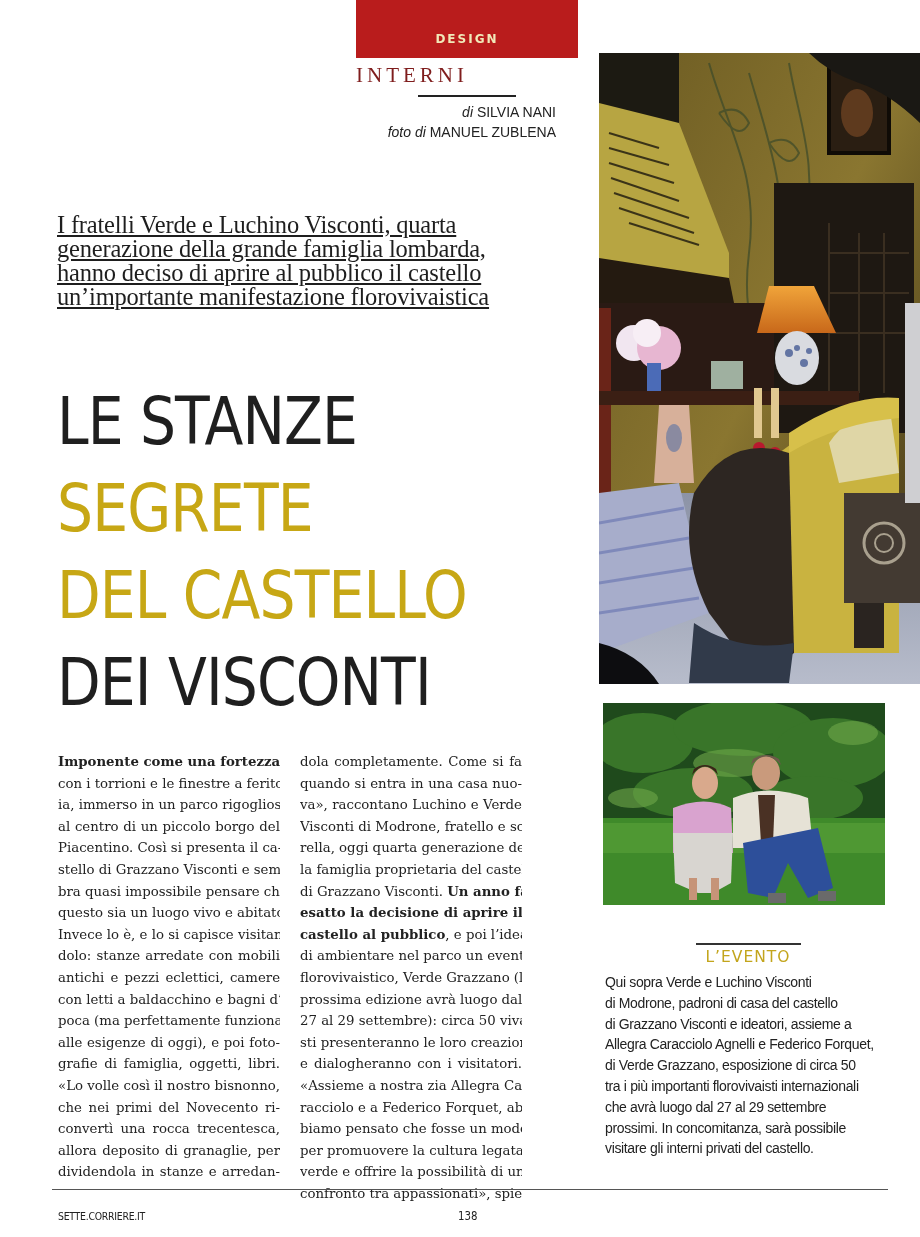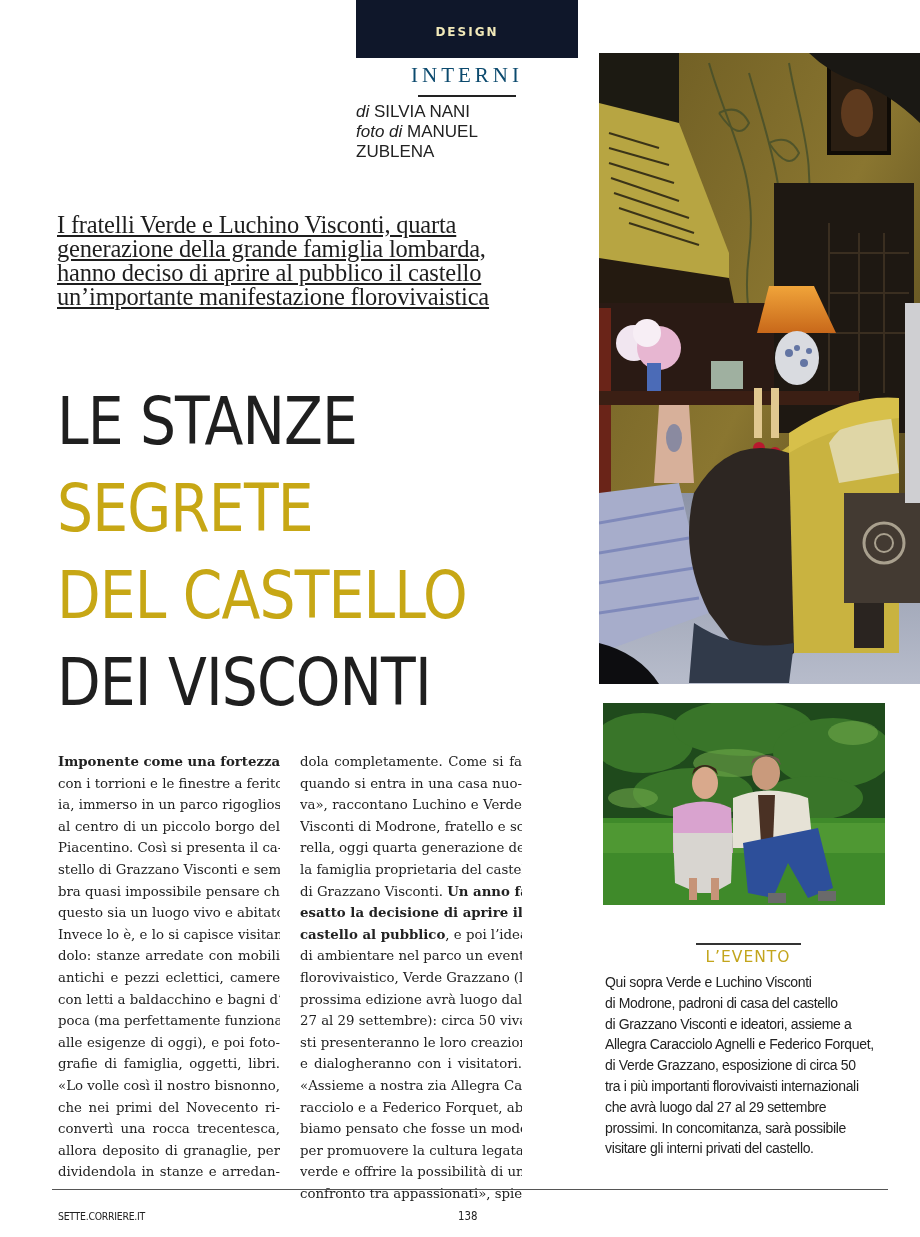--- a/index.html
+++ b/index.html
@@ -1,39 +1,39 @@
 <!DOCTYPE html>
 <html><head>
   <meta charset="utf-8">
   <style>
     * { margin: 0; padding: 0; box-sizing: border-box; }
     html, body { width: 920px; height: 1237px; background: #ffffff; overflow: hidden; }
     body { position: relative; font-family: "DejaVu Serif", serif; color: #1e1e1e; }
 
     .section-tab {
       position: absolute; left: 356px; top: 0; width: 222px; height: 58px;
-      background: #0f172a;
+      background: #b91c1c;
       display: flex; align-items: flex-end; justify-content: center;
-      padding-bottom: 19px;
+      padding-bottom: 12px;
     }
     .section-tab span {
       color: #f1e9b9; font-family: "DejaVu Sans", sans-serif; font-weight: bold;
       font-size: 12px; letter-spacing: 2px;
     }
     .rubric {
-      position: absolute; left: 356px; top: 63px; width: 222px; text-align: center;
-      font-family: "Liberation Serif", serif; font-size: 21px; letter-spacing: 4px; color: #0c4a6e;
+      position: absolute; left: 356px; top: 63px; width: 222px; 
+      font-family: "Liberation Serif", serif; font-size: 21px; letter-spacing: 4px; color: #7f1d1d;
     }
     .rubric-rule {
       position: absolute; left: 418px; top: 95px; width: 98px; height: 2px; background: #222;
     }
     .byline {
-      position: absolute; left: 356px; top: 102px; width: 222px; text-align: left;
+      position: absolute; left: 356px; top: 102px; width: 222px; text-align: right;
       padding-right: 22px;
-      font-family: "Liberation Sans", sans-serif; font-size: 17px; line-height: 20px; color: #222;
+      font-family: "Liberation Sans", sans-serif; font-size: 14px; line-height: 20px; color: #222;
     }
     .byline .line { display: block; }
     .byline i { font-style: italic; }
 
     .standfirst {
       position: absolute; left: 57px; top: 213px; width: 470px;
       font-family: "Liberation Serif", serif; font-size: 24.5px; line-height: 24px;
       color: #1e1e1e; letter-spacing: -0.2px; text-decoration: underline;
     }
 

